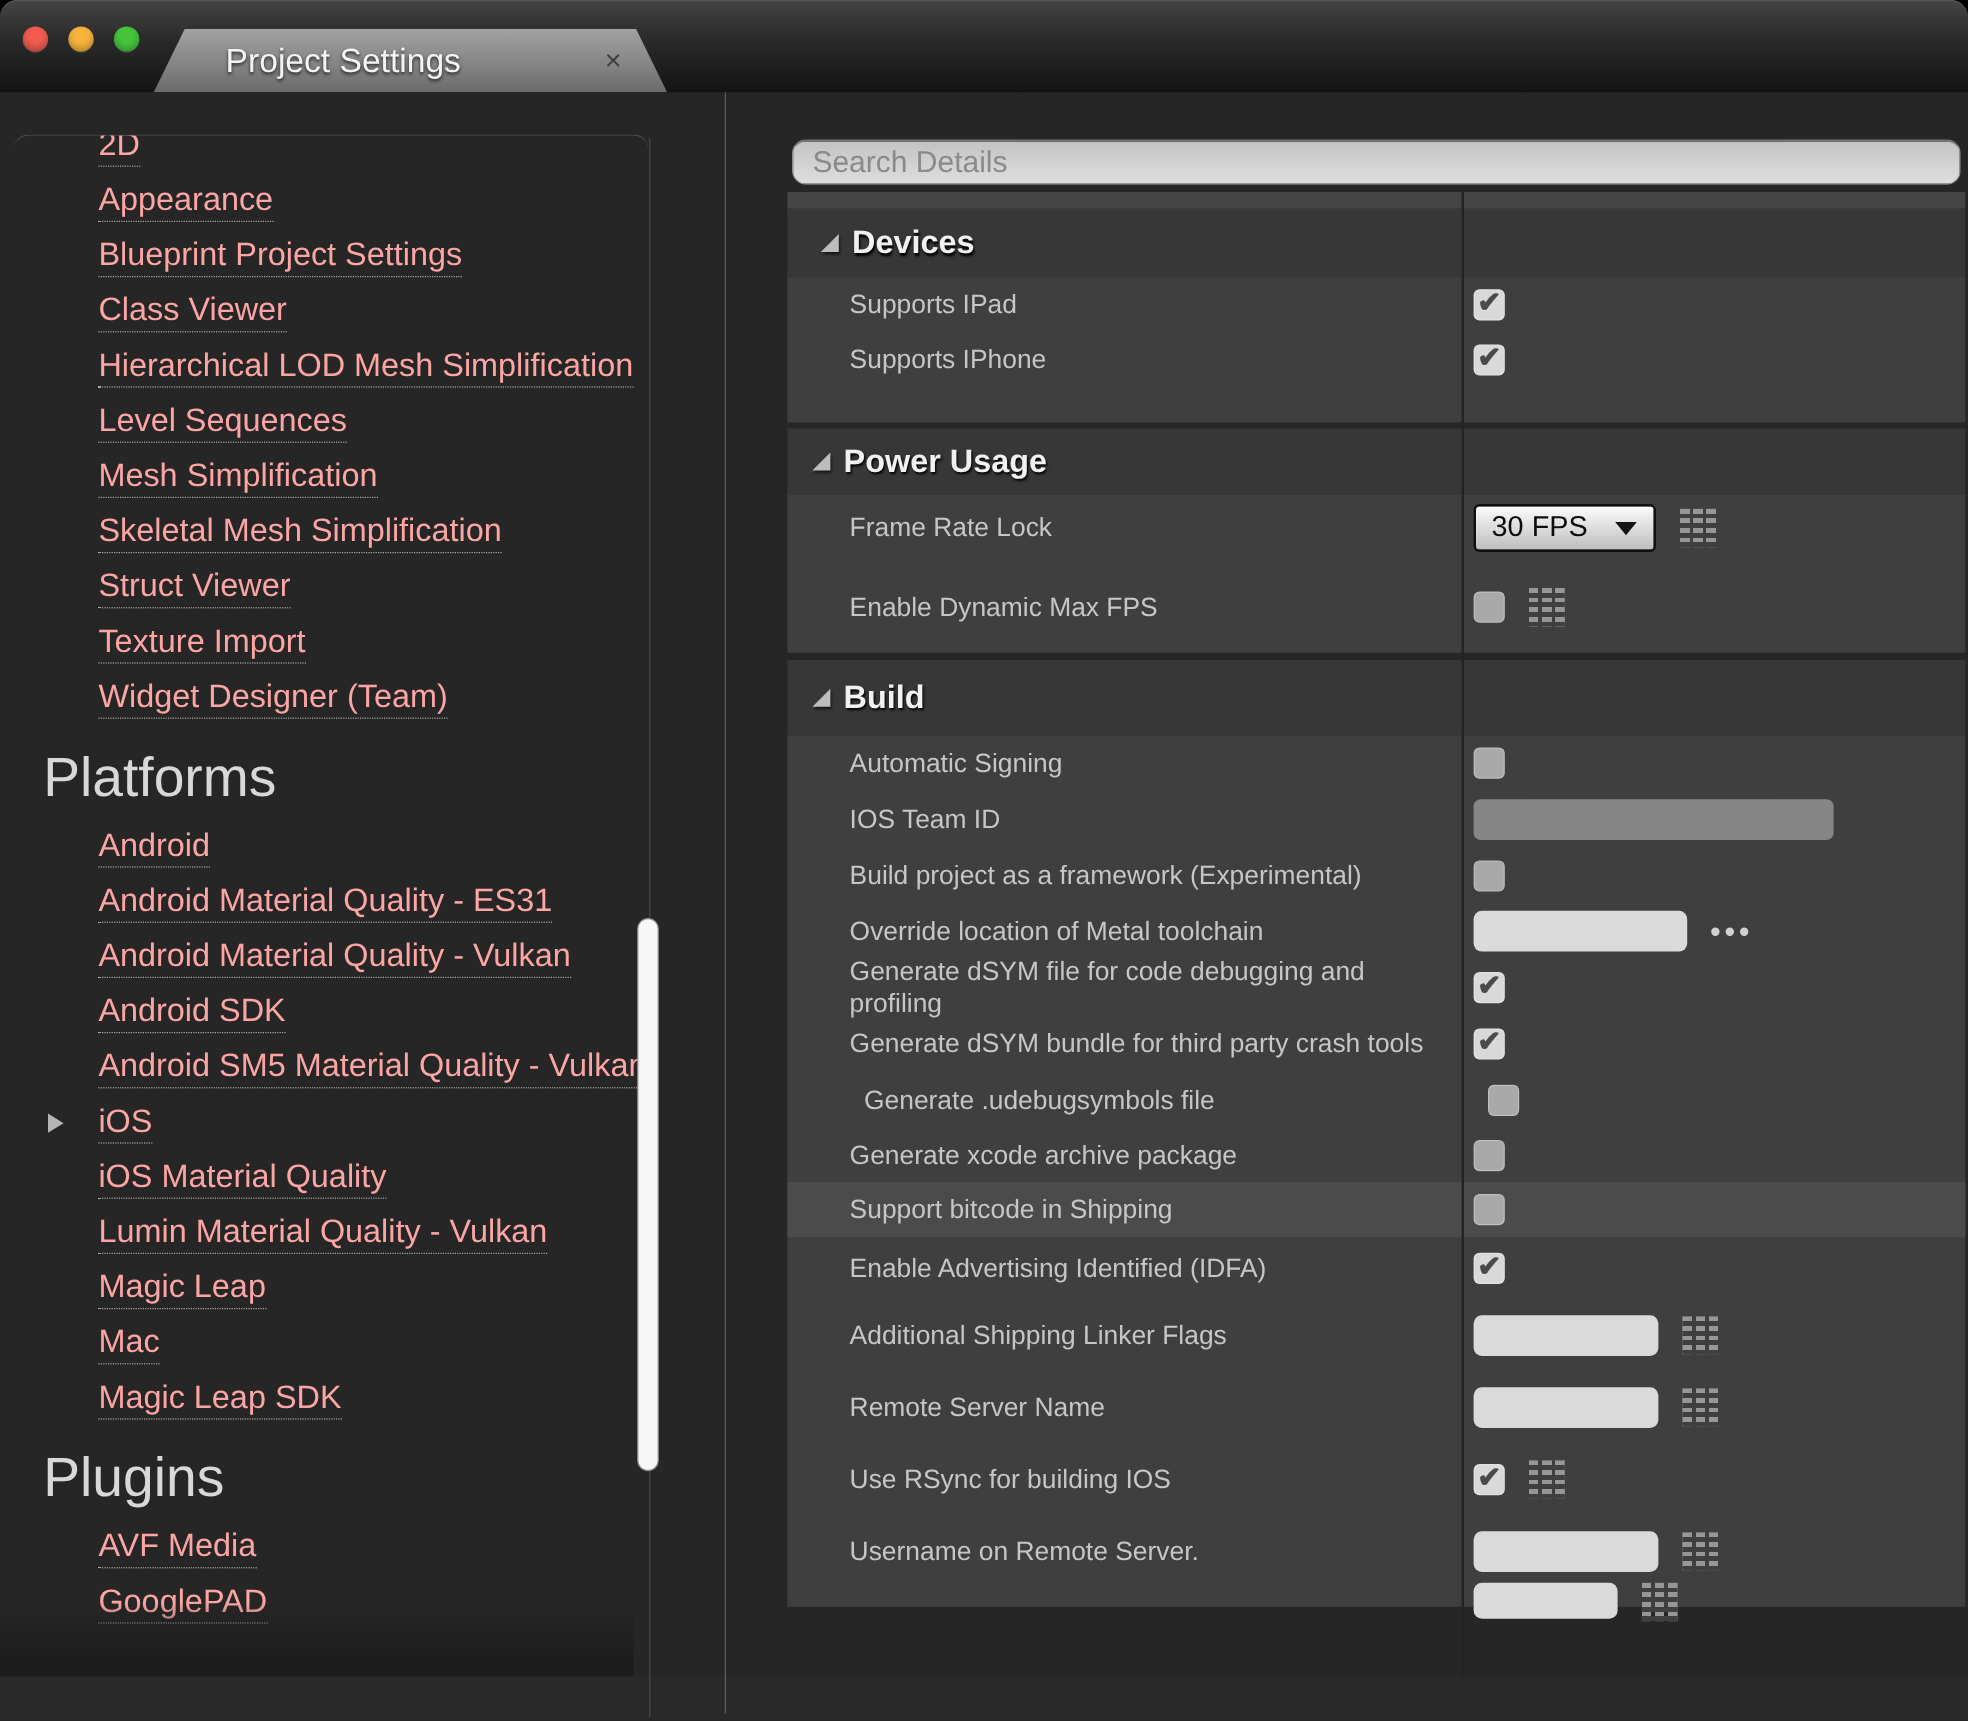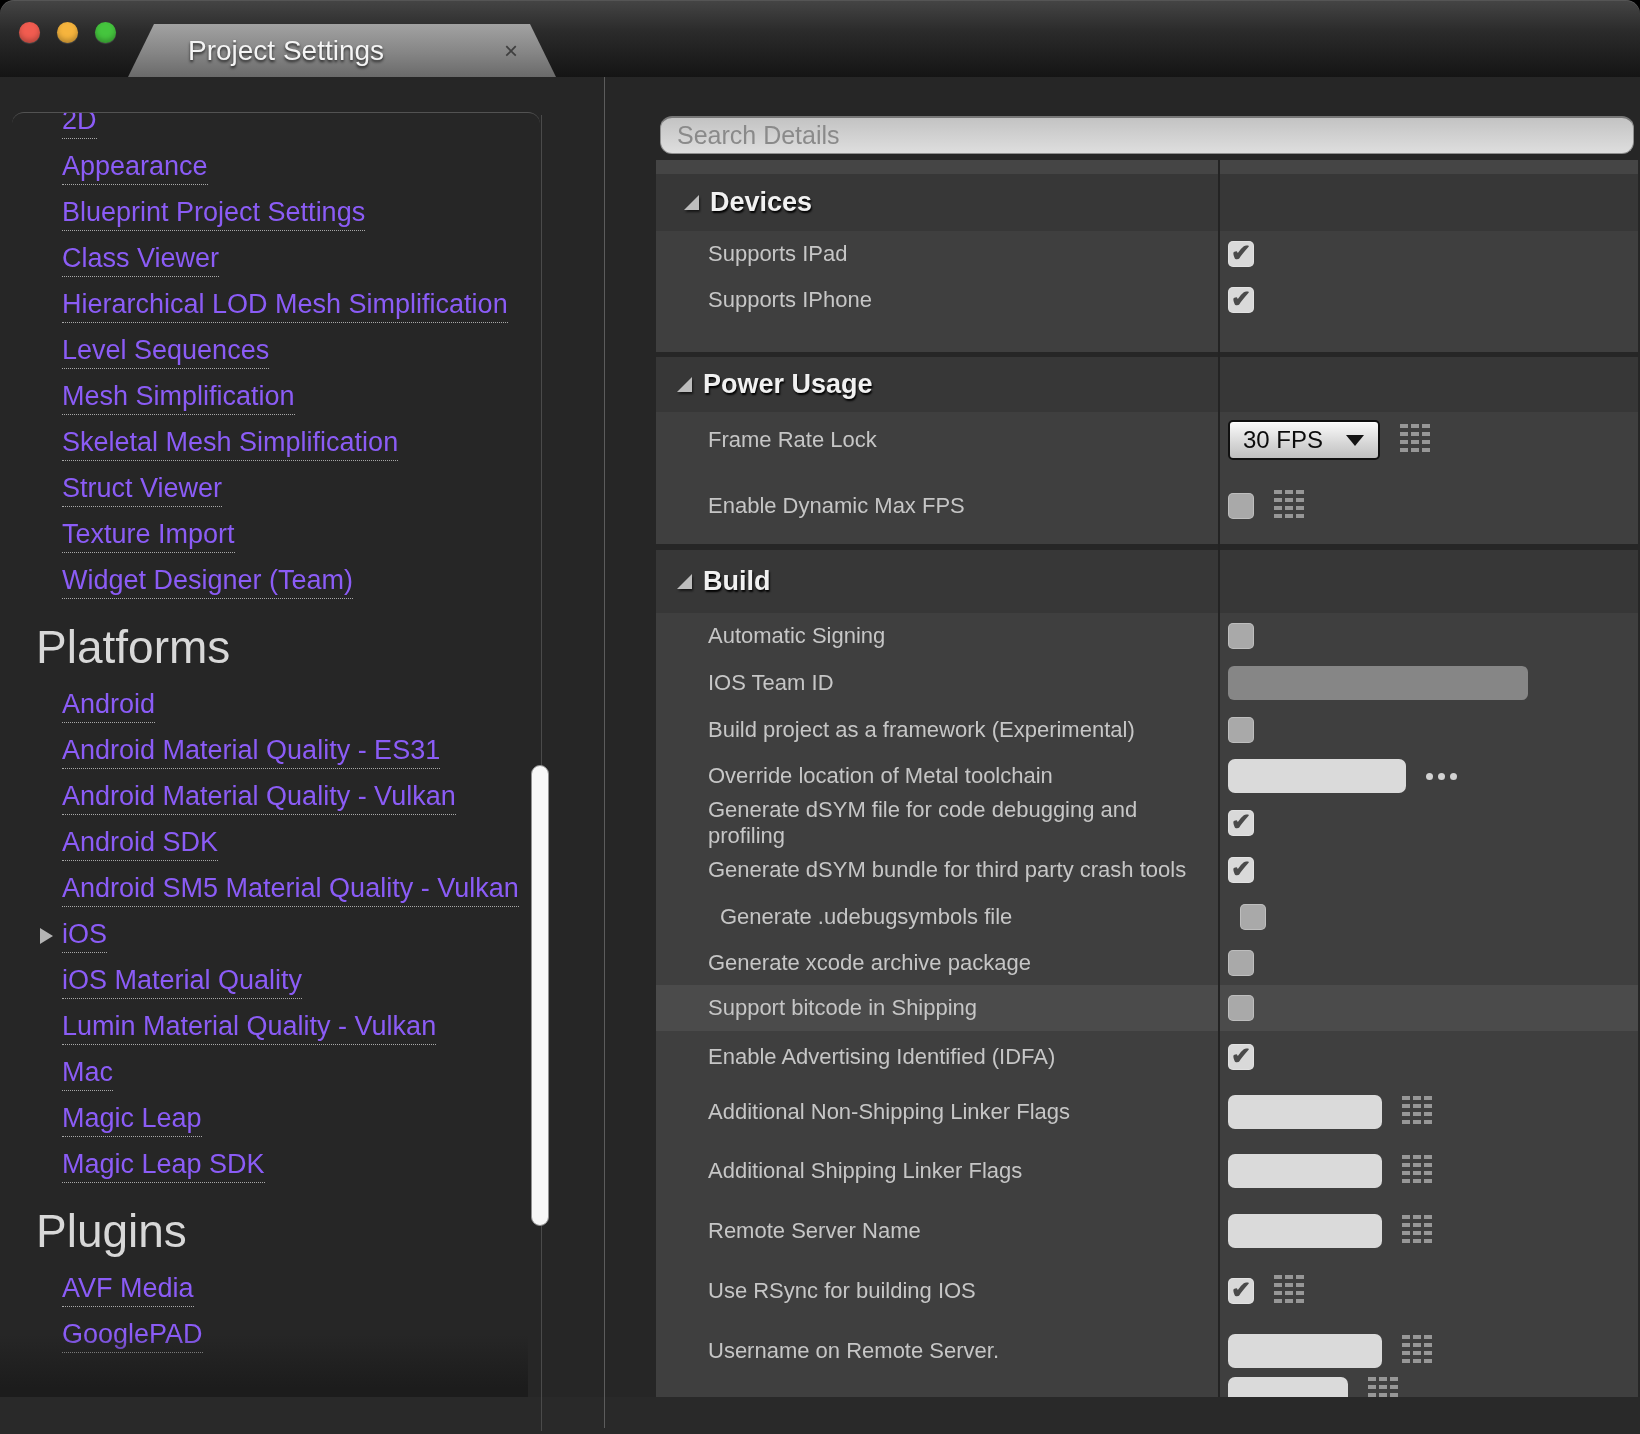--- a/index.html
+++ b/index.html
@@ -21,21 +21,21 @@
     font-size:24px;color:#3f3f3f;line-height:1;cursor:default;}
   
   .appbody{position:absolute;left:0;top:77px;right:0;bottom:0;background:#262626;}
   .bottom-strip{position:absolute;left:0;top:1320px;right:0;bottom:0;background:#292929;}
   .vdivider{position:absolute;left:604px;top:0;width:1px;height:1351px;background:#5c5c5c;}
   
   .sidebar{position:absolute;left:12px;top:35px;width:528px;height:1285px;overflow:hidden;
     border-top:1px solid #525252;border-radius:12px 12px 0 0;}
   .s-item{height:46px;display:flex;align-items:center;padding-left:50px;position:relative;}
   .s-item:first-child{margin-top:-14px;}
-  .s-item .lbl{font-size:27px;color:#8b5cf6;border-bottom:1px dotted #a8a8a8;padding-bottom:2px;white-space:nowrap;}
+  .s-item .lbl{font-size:27px;color:#fca5a5;border-bottom:1px dotted #a8a8a8;padding-bottom:2px;white-space:nowrap;margin-left:20px;}
   .s-arrow{position:absolute;left:28px;width:0;height:0;
     border-left:13px solid #b4b4b4;border-top:8px solid transparent;border-bottom:8px solid transparent;}
   .s-header{height:72px;display:flex;align-items:center;padding-left:24px;margin-top:6px;}
   .s-header .htxt{font-size:46px;color:#d8d8d8;}
   .side-fade{position:absolute;left:0px;top:1258px;width:528px;height:62px;
     background:linear-gradient(rgba(38,38,38,0),#1c1c1c 85%);pointer-events:none;}
   .scroll-track{position:absolute;left:541px;top:38px;width:1px;height:1316px;background:#4a4a4a;}
   .scroll-thumb{position:absolute;left:531px;top:688px;width:18px;height:461px;
     background:#f7f7f7;border:1px solid #909090;border-radius:9px;box-sizing:border-box;}
   
@@ -154,24 +154,24 @@
     <span class="lbl">iOS</span>
   <span class="s-arrow"></span>
         </div>
         <div class="s-item">
     <span class="lbl">iOS Material Quality</span>
   </div>
         <div class="s-item">
     <span class="lbl">Lumin Material Quality - Vulkan</span>
   </div>
         <div class="s-item">
+    <span class="lbl">Magic Leap</span>
+  </div>
+        <div class="s-item">
     <span class="lbl">Mac</span>
-  </div>
-        <div class="s-item">
-    <span class="lbl">Magic Leap</span>
   </div>
         <div class="s-item">
     <span class="lbl">Magic Leap SDK</span>
   </div>
         <div class="s-header">
     <span class="htxt">Plugins</span>
   </div>
         <div class="s-item">
     <span class="lbl">AVF Media</span>
   </div>
@@ -307,27 +307,20 @@
               </div>
   </div>
             <div class="prow" style="height: 52px;">
     <div class="label-col"><span>Enable Advertising Identified (IDFA)</span></div>
     <div class="value-col">
                 <span class="checkbox checked">
                   <span class="mark">✔</span>
                 </span>
               </div>
   </div>
-            <div class="prow" style="height: 58px;">
-    <div class="label-col"><span>Additional Non-Shipping Linker Flags</span></div>
-    <div class="value-col">
-                <span class="field narrow-light"></span>
-                <span class="grid-icon"></span>
-              </div>
-  </div>
             <div class="prow" style="height: 60px;">
     <div class="label-col"><span>Additional Shipping Linker Flags</span></div>
     <div class="value-col">
                 <span class="field narrow-light"></span>
                 <span class="grid-icon"></span>
               </div>
   </div>
             <div class="prow" style="height: 60px;">
     <div class="label-col"><span>Remote Server Name</span></div>
     <div class="value-col">

